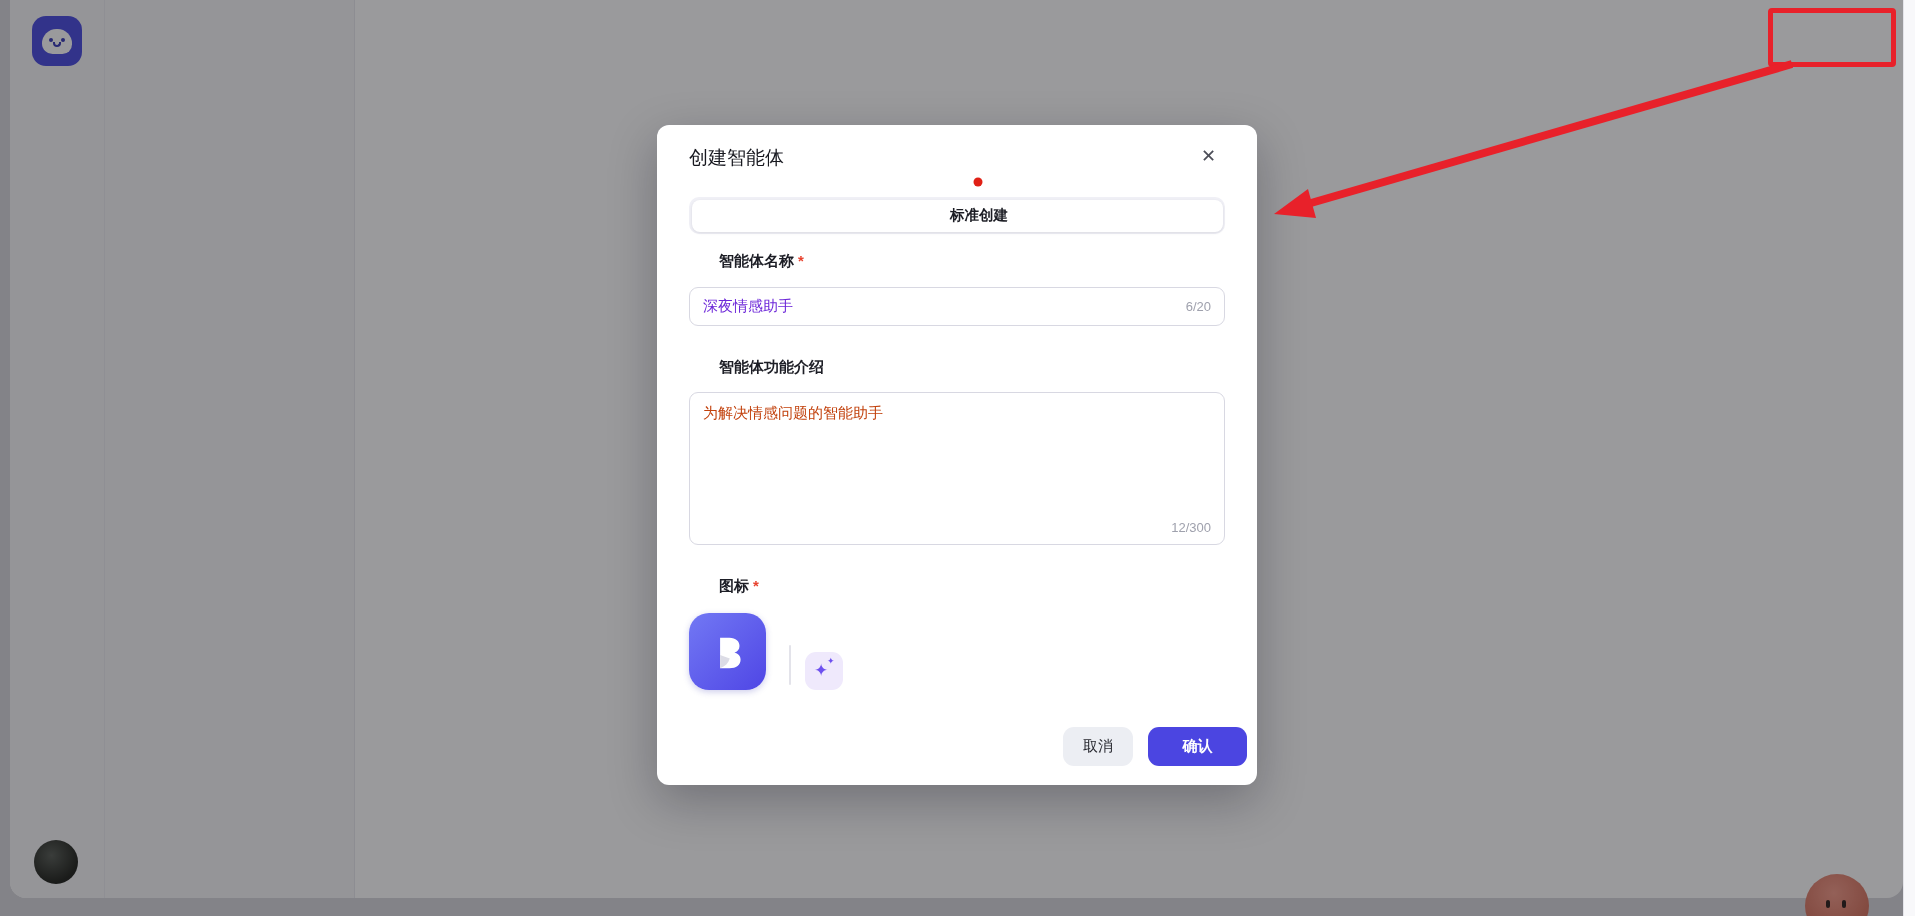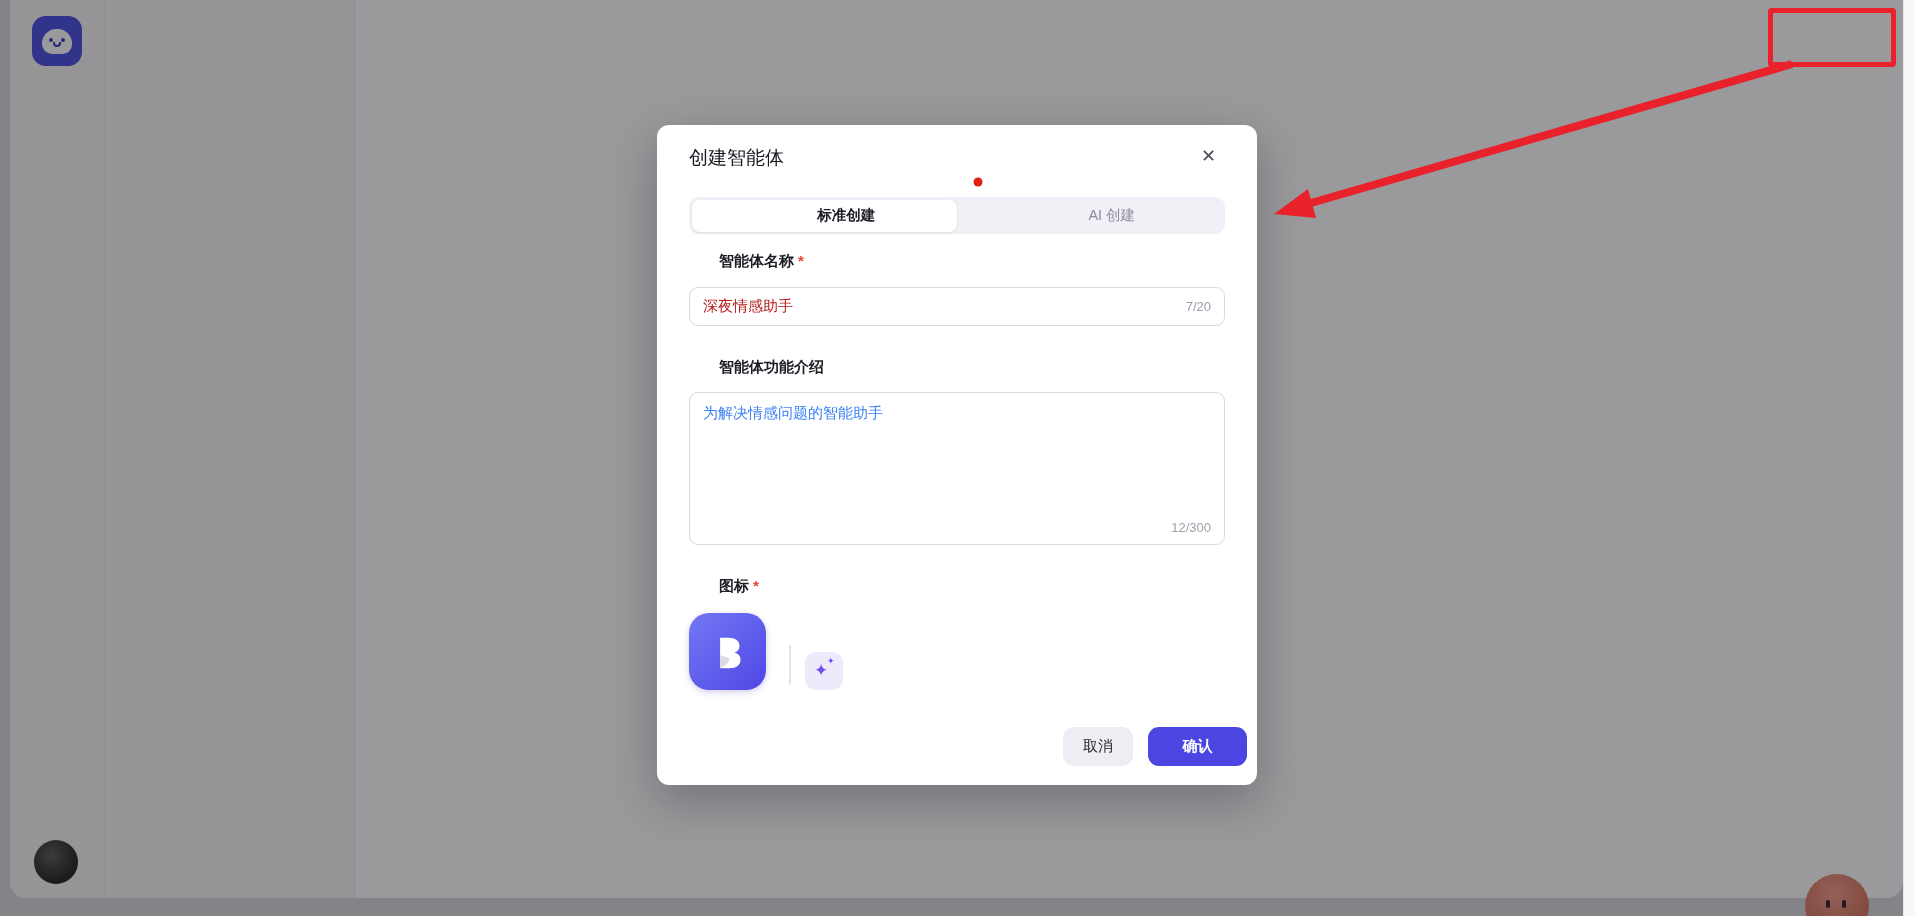--- a/index.html
+++ b/index.html
@@ -97,27 +97,27 @@
   #tabbar { left:32px; top:72px; width:536px; height:37px; background:#f0f0f6; border-radius:10px;
     display:flex; padding:2.5px; }
   .tab { flex:1; display:flex; align-items:center; justify-content:center; font-size:14.5px;
     color:#8c8d9b; border-radius:8px; cursor:pointer;padding-left:44px; }
   .tab.active { background:#fff; color:#1c1d24; font-weight:bold;
     box-shadow:0 1px 3px rgba(20,20,40,.10); }
   .fld-label { position:absolute; left:32px; font-size:15px; font-weight:bold; color:#1d1e26;margin-left:30px; }
   .req { color:#e8422e; margin-left:4px; font-weight:bold; }
   #name-wrap { left:32px; top:162px; width:536px; height:39px; border:1px solid #d8d8e2;
     border-radius:9px; display:flex; align-items:center; padding:0 13px; gap:8px; }
-  #name-wrap input { border:none; outline:none; flex:1; font-size:15px; color:#b91c1c;
+  #name-wrap input { border:none; outline:none; flex:1; font-size:15px; color:#6d28d9;
     font-family:inherit; background:transparent; }
   .counter { font-size:13px; color:#9fa1ad; }
   #desc-wrap { left:32px; top:267px; width:536px; height:153px; border:1px solid #d8d8e2;
     border-radius:9px; }
   #desc-wrap textarea { width:100%; height:100%; border:none; outline:none; resize:none;
-    font-family:Liberation Sans, sans-serif; font-size:15px; color:#3b82f6; padding:11px 13px; background:transparent; }
+    font-family:Liberation Sans, sans-serif; font-size:15px; color:#c2410c; padding:11px 13px; background:transparent; }
   #desc-counter { position:absolute; right:13px; bottom:9px; }
   #icon-tile { left:32px; top:488px; width:77px; height:77px; border-radius:20px;
     background:linear-gradient(135deg,#7278f4,#4f46e5);
     box-shadow:0 2px 6px rgba(60,60,180,.25); display:flex; align-items:center; justify-content:center; }
   #icon-divider { left:132px; top:520px; width:2px; height:40px; background:#e3e3ea; border-radius:1px; }
   #sparkle-btn { left:148px; top:527px; width:38px; height:38px; border-radius:11px; background:#efe9fc;
     cursor:pointer; }
   #sparkle-btn .s1 { position:absolute; left:9px; top:8px; font-size:17px; color:#6d50ef; }
   #sparkle-btn .s2 { position:absolute; left:22px; top:4px; font-size:9px; color:#6d50ef; }
   .modal-btn { position:absolute; top:602px; height:39px; border-radius:11px; display:flex;
@@ -339,29 +339,28 @@
 
 <div class="abs" id="overlay"></div>
 <div class="abs" id="scroll-strip"></div>
 
 <div class="abs" id="modal">
   <div class="abs" id="modal-title">创建智能体</div>
   <div class="abs" id="modal-close">✕</div>
 
   <div class="abs" id="tabbar">
     <div class="tab active">标准创建</div>
-    <div class="tab">AI 创建</div>
   </div>
 
   <div class="fld-label" style="top:127px;">
     <span>智能体名称</span><span class="req">*</span>
   </div>
   <div class="abs" id="name-wrap">
     <input type="text" value="深夜情感助手" style="">
-    <span class="counter">7/20</span>
+    <span class="counter">6/20</span>
   </div>
 
   <div class="fld-label" style="top:233px;">智能体功能介绍</div>
   <div class="abs" id="desc-wrap">
     <textarea style="">为解决情感问题的智能助手</textarea>
     <span class="counter" id="desc-counter">12/300</span>
   </div>
 
   <div class="fld-label" style="top:452px;">
     <span>图标</span><span class="req">*</span>

